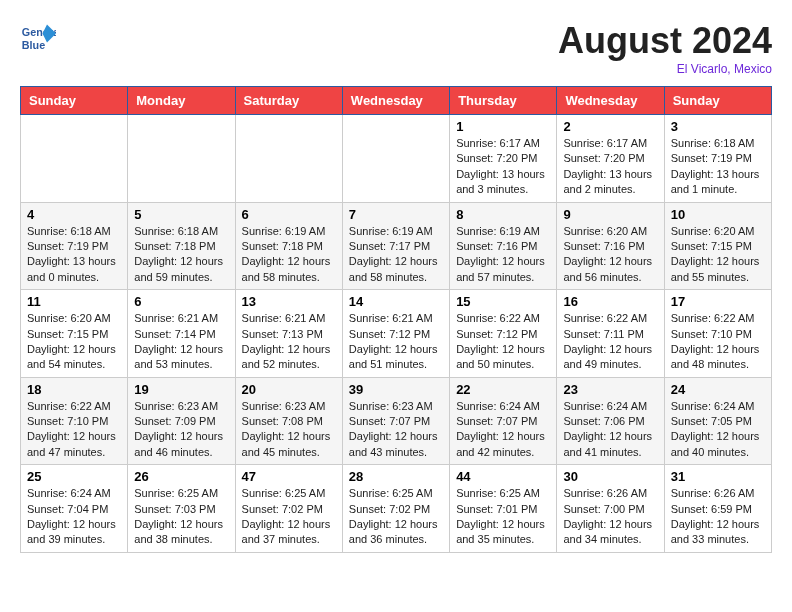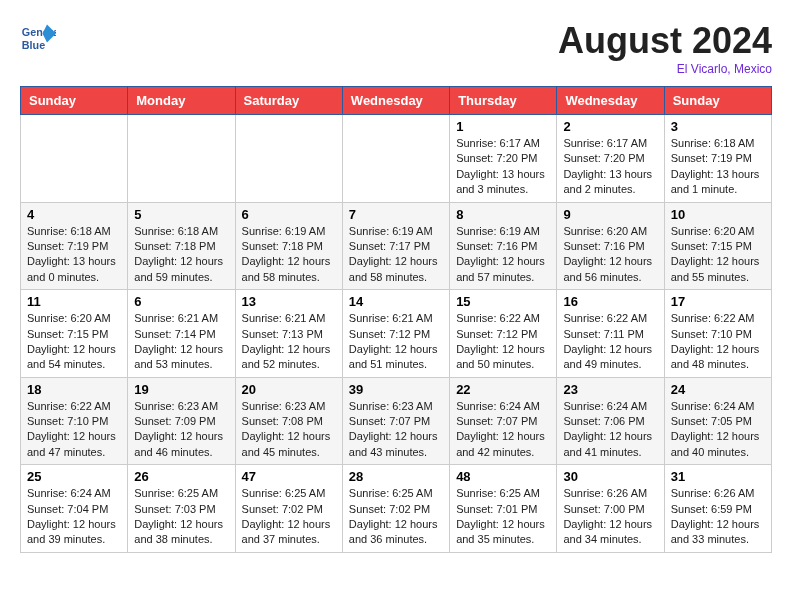--- a/index.html
+++ b/index.html
@@ -311,21 +311,21 @@
 and 37 minutes.</div>
         </td>
         <td>
           <span class="day-number">28</span>
           <div class="day-info" style="white-space: pre-line;">Sunrise: 6:25 AM
 Sunset: 7:02 PM
 Daylight: 12 hours
 and 36 minutes.</div>
         </td>
         <td>
-          <span class="day-number">48</span>
+          <span class="day-number">44</span>
           <div class="day-info" style="white-space: pre-line;">Sunrise: 6:25 AM
 Sunset: 7:01 PM
 Daylight: 12 hours
 and 35 minutes.</div>
         </td>
         <td>
           <span class="day-number">30</span>
           <div class="day-info" style="white-space: pre-line;">Sunrise: 6:26 AM
 Sunset: 7:00 PM
 Daylight: 12 hours

